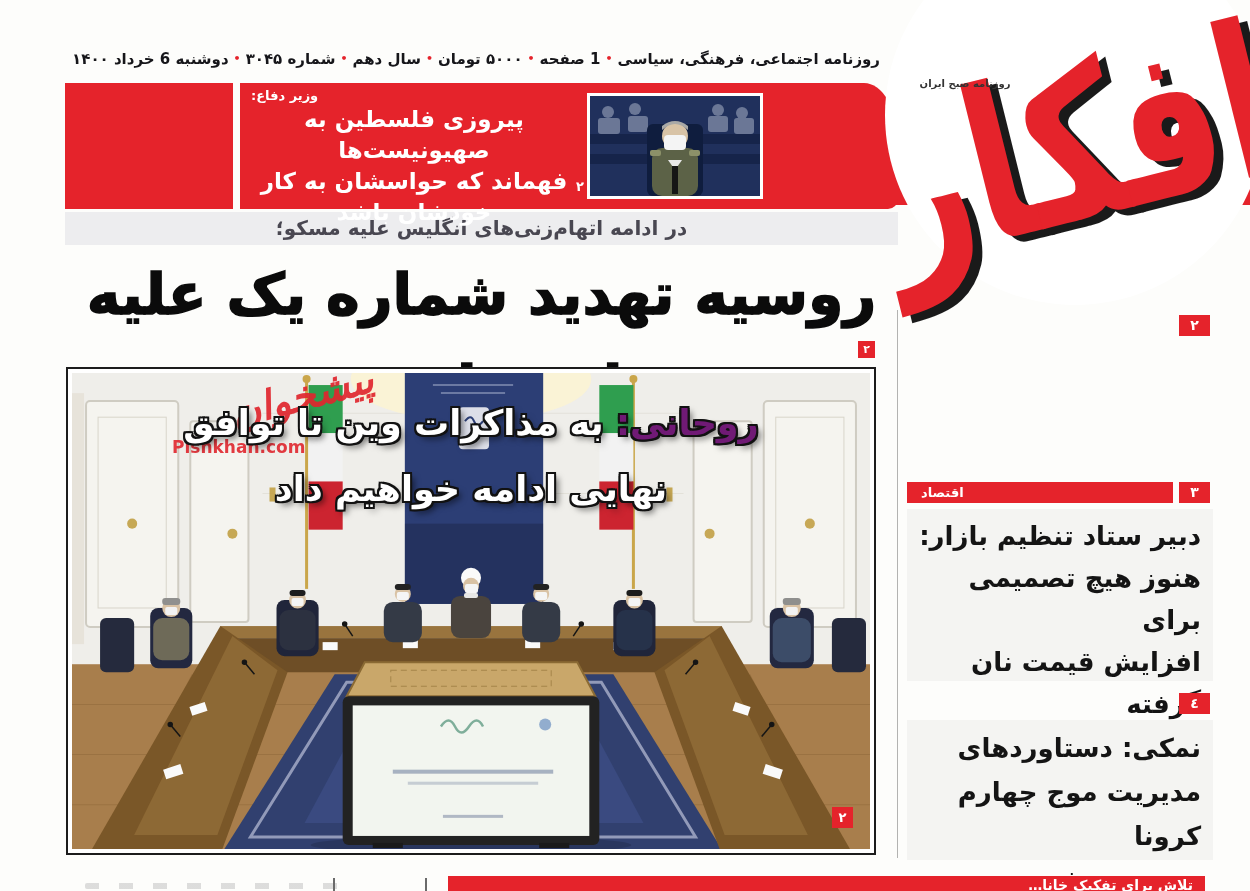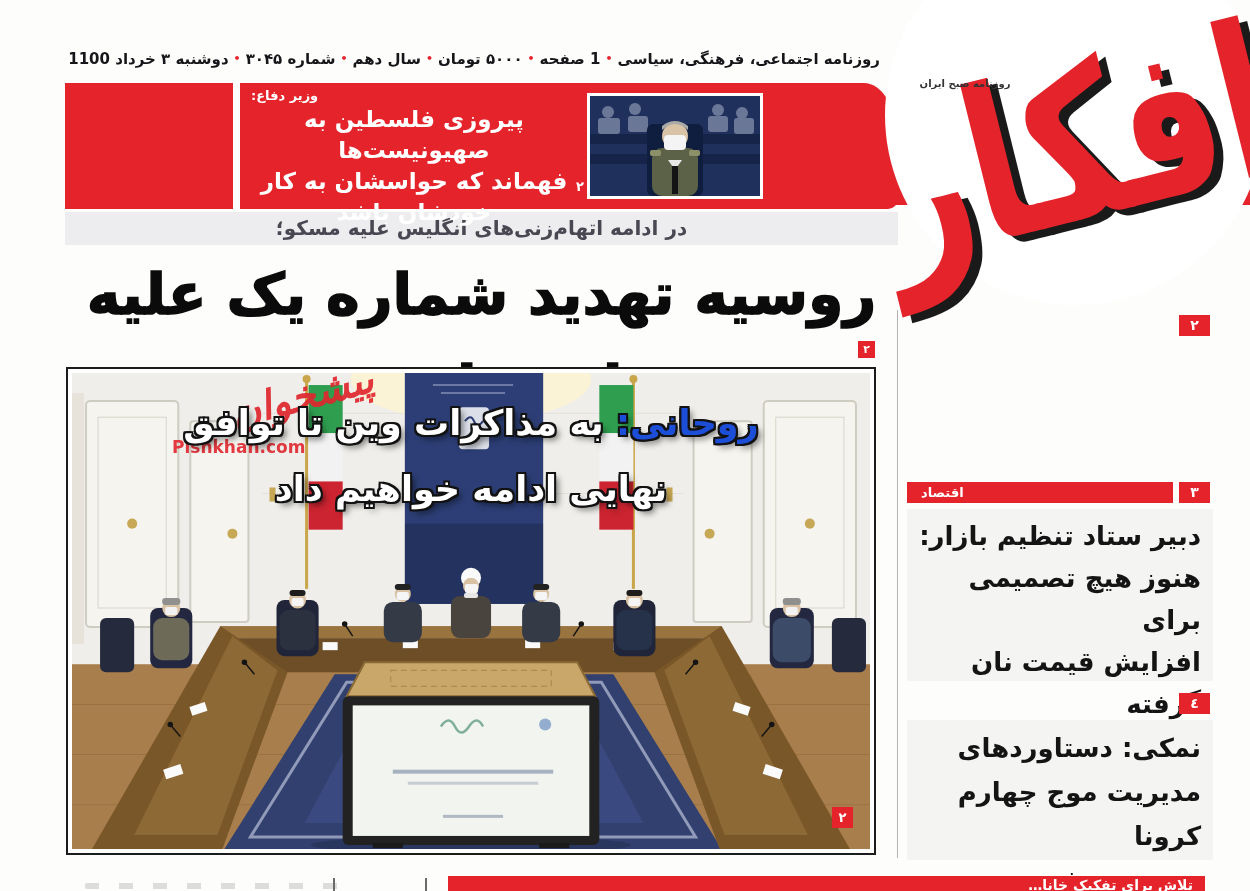--- a/index.html
+++ b/index.html
@@ -41,21 +41,21 @@
   .photo-frame { left:66px; top:367px; width:810px; height:488px; border:2px solid #1c1c1c; background:#fff; padding:4px; z-index:1; }
   .photo-inner { position:relative; width:100%; height:100%; overflow:hidden; background:#efeeea; }
   .photo-inner svg { position:absolute; inset:0; width:100%; height:100%; }
   .wm-script { left:120px; top:0px; width:220px; text-align:center; font-size:40px; font-weight:bold; font-style:italic;
                color:#e0262e; transform:rotate(-15deg); opacity:.92; z-index:3; }
   .wm-url { left:100px; top:64px; width:210px; font-size:17px; font-weight:bold; color:#e0262e; opacity:.9; z-index:3; direction:ltr; }
   .quote { left:0; width:100%; text-align:center; font-weight:bold; font-size:35px; direction:rtl; z-index:4; color:#fff;
            text-shadow:2px 0 0 #121212,-2px 0 0 #121212,0 2px 0 #121212,0 -2px 0 #121212,2px 2px 0 #121212,-2px -2px 0 #121212,2px -2px 0 #121212,-2px 2px 0 #121212,4px 4px 6px rgba(0,0,0,.55); }
   .quote-1 { top:30px; }
   .quote-2 { top:96px; }
-  .quote .speaker { color:#1d4ed8; }
+  .quote .speaker { color:#701a75; }
   .photo-badge { left:760px; top:434px; width:21px; height:21px; font-size:13px; line-height:21px; z-index:4; }
 
   
   .sb-divider { left:897px; top:310px; width:1px; height:548px; background:#b3b3b1; }
   .sb-bar { left:907px; width:266px; height:21px; background:var(--red); color:#fff; font-size:13px; font-weight:bold;
             line-height:21px; text-align:left; padding-left:14px; direction:rtl; }
   .sb-num { left:1179px; width:31px; height:21px; font-size:14px; line-height:21px; }
   .sb-block { left:907px; width:306px; background:#f4f4f2; direction:rtl; text-align:right;
               font-weight:bold; color:#141414; font-size:26px; padding:6px 12px 0 0; }
   .sb-block.s0 { top:342px; height:136px; line-height:45px; }
@@ -78,21 +78,21 @@
 </head>
 <body>
 
 <div class="page">
 
   <div class="abs mast-band"></div>
   <div class="abs mast-circle"></div>
   <div class="abs logo">افکار</div>
   <div class="abs tagline">روزنامه صبح ایران</div>
 
-  <div class="abs dateline"><span>روزنامه اجتماعی، فرهنگی، سیاسی</span><span class="dot">•</span><span>1 صفحه</span><span class="dot">•</span><span>۵۰۰۰ تومان</span><span class="dot">•</span><span>سال دهم</span><span class="dot">•</span><span>شماره ۳۰۴۵</span><span class="dot">•</span><span>دوشنبه ۳ خرداد 1100</span></div>
+  <div class="abs dateline"><span>روزنامه اجتماعی، فرهنگی، سیاسی</span><span class="dot">•</span><span>1 صفحه</span><span class="dot">•</span><span>۵۰۰۰ تومان</span><span class="dot">•</span><span>سال دهم</span><span class="dot">•</span><span>شماره ۳۰۴۵</span><span class="dot">•</span><span>دوشنبه 6 خرداد ۱۴۰۰</span></div>
 
   <div class="abs def-box">
     <div class="abs def-divider"></div>
     <div class="abs def-headline">پیروزی فلسطین به صهیونیست‌ها<br>فهماند که حواسشان به کار<br>خودشان باشد</div>
     <div class="abs def-kicker">وزیر دفاع:</div>
     <div class="abs def-page">۲</div>
     <div class="abs def-photo">
       <svg viewBox="0 0 170 100" preserveAspectRatio="none">
         <rect width="170" height="100" fill="#20305c"></rect>
         <g fill="#c6cede" opacity=".45">

